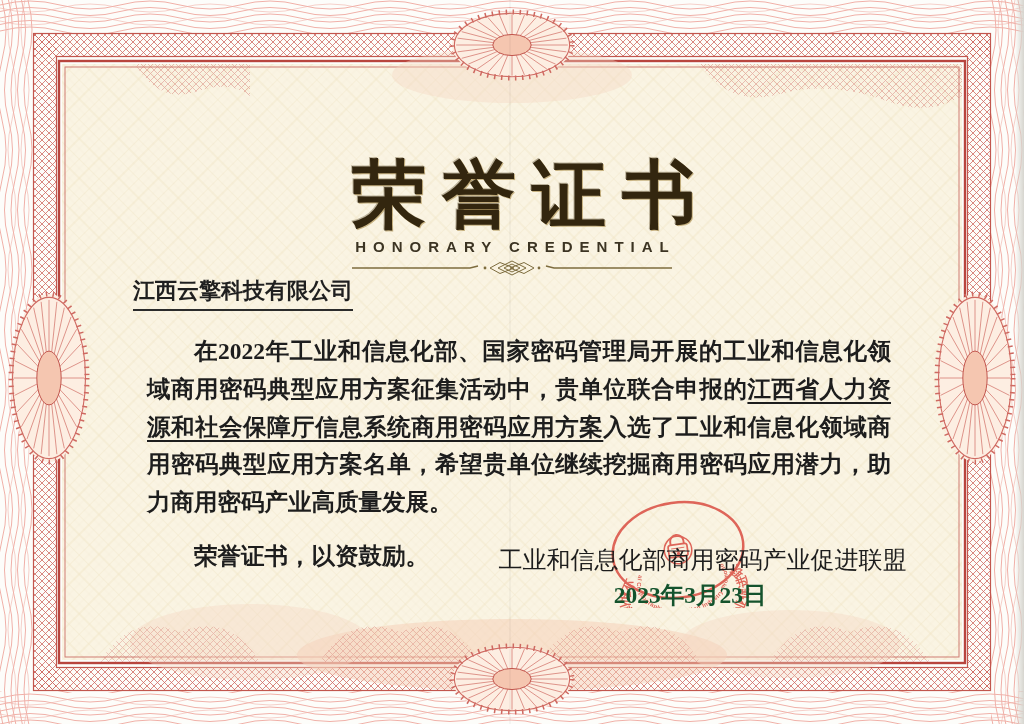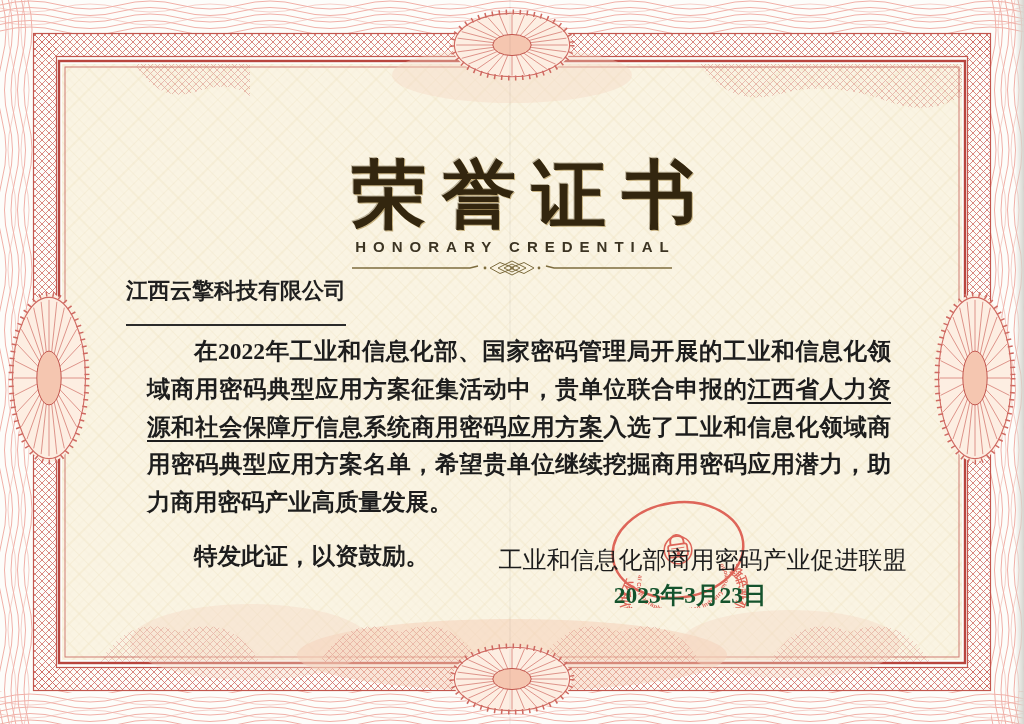--- a/index.html
+++ b/index.html
@@ -10,22 +10,22 @@
         background:linear-gradient(90deg,rgba(0,0,0,0),#d6d5cf);pointer-events:none;}
 
   .layer{position:absolute;z-index:2;}
   .title{left:0;top:134px;width:1024px;text-align:center;margin:12px;
          font-size:74px;font-weight:700;letter-spacing:16px;text-indent:16px;
          color:#33260f;text-shadow:1px 1px 0 rgba(158,126,52,.55),-1px -1px 0 rgba(70,52,18,.35);}
   .subtitle{left:0;top:238px;width:1024px;text-align:center;
          font-family:"Liberation Sans","DejaVu Sans",sans-serif;
          font-size:15px;font-weight:700;letter-spacing:7px;text-indent:7px;color:#3c3423;}
   .divider{left:0;top:258px;width:1024px;text-align:center;}
-  .recipient{left:126px;top:276px;font-size:22px;font-weight:700;color:#1f1f1f;
-         border-bottom:2px solid #2b2b2b;padding-bottom:18px;}
+  .recipient{left:133px;top:276px;font-size:22px;font-weight:700;color:#1f1f1f;
+         border-bottom:2px solid #2b2b2b;padding-bottom:3px;}
   .para{left:131px;top:317px;width:776px;font-size:23.5px;line-height:37.8px;
          font-weight:600;color:#1d1d1d;text-align:justify;}
   .para p{margin:16px;text-indent:2em;}
   .para .u{text-decoration:underline;text-underline-offset:5px;text-decoration-thickness:1.5px;}
   .issuer{left:465px;top:544px;width:475px;text-align:center;font-size:24px;font-weight:400;color:#1d1d1d;}
   .date{left:455px;top:579px;width:470px;text-align:center;font-size:23.5px;font-weight:600;color:#14532d;}
 
   .seal-wrap{position:absolute;left:602px;top:492px;width:152px;height:116px;z-index:1;}
   .seal-wrap svg{mix-blend-mode:multiply;opacity:.82;}
   .seal-cn{font-size:12.5px;font-weight:700;letter-spacing:1.5px;fill:#d8453a;
@@ -272,20 +272,20 @@
           <circle cx="197" cy="10" r="1.4" fill="#7d6c3e" stroke="none"></circle>
         </g>
       </g>
     </svg>
   </div>
 
   <div class="layer recipient">江西云擎科技有限公司</div>
 
   <div class="layer para">
     <p><span>在2022年工业和信息化部、国家密码管理局开展的工业和信息化领域商用密码典型应用方案征集活动中，贵单位联合申报的</span><span class="u">江西省人力资源和社会保障厅信息系统商用密码应用方案</span><span>入选了工业和信息化领域商用密码典型应用方案名单，希望贵单位继续挖掘商用密码应用潜力，助力商用密码产业高质量发展。</span></p>
-    <p>特发此证，以资鼓励。</p>
+    <p>荣誉证书，以资鼓励。</p>
   </div>
 
   <div class="layer issuer">工业和信息化部商用密码产业促进联盟</div>
   <div class="layer date">2023年3月23日</div>
 
   <div class="edge-shade"></div>
 </div>
 
 </body></html>

